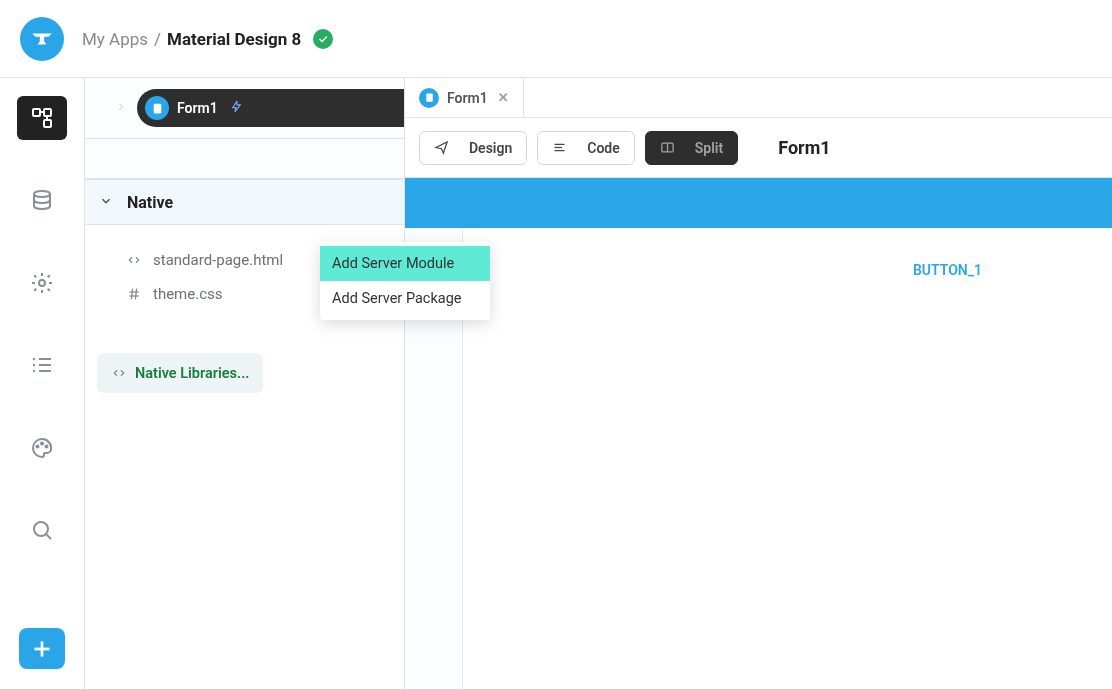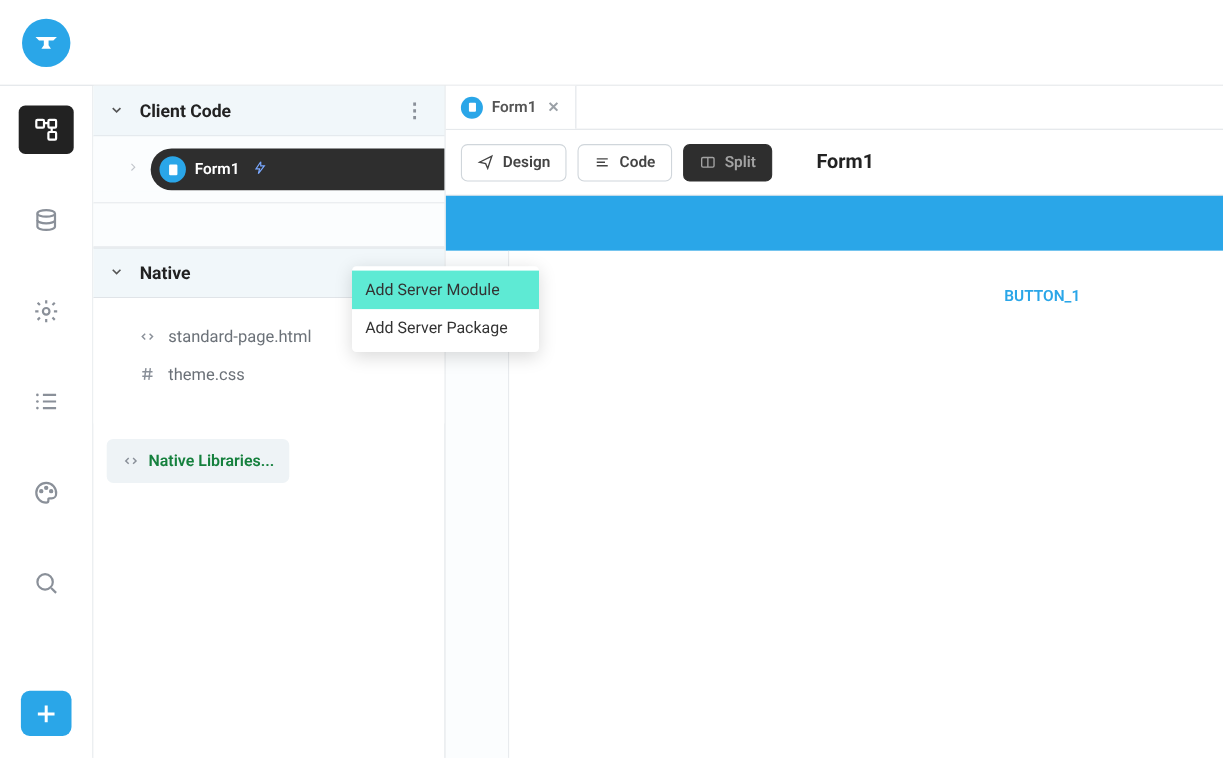--- a/index.html
+++ b/index.html
@@ -197,21 +197,21 @@
   .tab .close{ color:#9aa0a6; font-size:13px; margin-left:2px;}
 
   .toolbar {
     height:60px;
     display:flex; align-items:center;
     gap:10px; padding: 0 14px;
     border-bottom:1px solid #e0e4e8;
   }
   .btn {
     height:34px;
-    display:inline-flex; align-items:center; gap:8px;
+    display:inline-flex; align-items:center; gap:20px;
     padding: 0 14px;
     border-radius:6px;
     border:1px solid #d0d6db;
     background:#fff;
     font-weight:600; color:#444;
     font-size:14px;
   }
   .btn svg{width:15px;height:15px;fill:none;stroke:currentColor;stroke-width:2;}
   .btn.dark{ background:#2e2e2e; color:#a3a3a3; border-color:#2e2e2e;justify-content:space-between;}
   .toolbar .form-label{ margin-left:30px; font-weight:700; font-size:18px; color:#222;}
@@ -251,20 +251,30 @@
 </style>
 </head>
 <body>
 
 <div class="header">
   <div class="logo">
     <svg viewBox="0 0 24 24">
         <path d="M3 7h18l-3 3h-4v4l2 3H8l2-3v-4H6z"></path>
       </svg>
   </div>
+  <div class="breadcrumb">
+    <span>My Apps</span>
+    <span>/</span>
+    <span class="current">Material Design 8</span>
+    <span class="checkmark">
+      <svg viewBox="0 0 24 24">
+          <path d="M5 12l5 5L20 7" fill="none" stroke="#fff" stroke-width="3"></path>
+        </svg>
+    </span>
+  </div>
 </div>
 
 <div class="main">
 
   <div class="iconbar">
     <div class="icon active">
       <svg viewBox="0 0 24 24">
           <rect x="3" y="3" width="7" height="7" rx="1"></rect>
           <rect x="14" y="3" width="7" height="7" rx="1"></rect>
           <rect x="14" y="14" width="7" height="7" rx="1"></rect>
@@ -311,27 +321,20 @@
     <div class="spacer"></div>
     <div class="add-btn">
       <svg viewBox="0 0 24 24">
           <line x1="12" y1="5" x2="12" y2="19"></line>
           <line x1="5" y1="12" x2="19" y2="12"></line>
         </svg>
     </div>
   </div>
 
   <div class="explorer">
-    <div class="section-header">
-      <span class="chevron"><svg viewBox="0 0 24 24">
-            <polyline points="6 9 12 15 18 9"></polyline>
-          </svg></span>
-      <span>Client Code</span>
-      <span class="more dots-vert"></span>
-    </div>
     <div class="section-body section-border-bottom" style="padding:10px 0;">
       <div class="tree-row">
         <span class="caret"><svg viewBox="0 0 24 24" width="12" height="12" fill="none" stroke="#c0c4ca" stroke-width="2">
               <polyline points="9 6 15 12 9 18"></polyline>
             </svg></span>
         <div class="pill">
           <span class="form-icon">
               <svg viewBox="0 0 24 24">
                 <rect x="5" y="3" width="14" height="18" rx="2"></rect>
                 <line x1="9" y1="8" x2="15" y2="8" stroke="#fff" stroke-width="1.5"></line>

